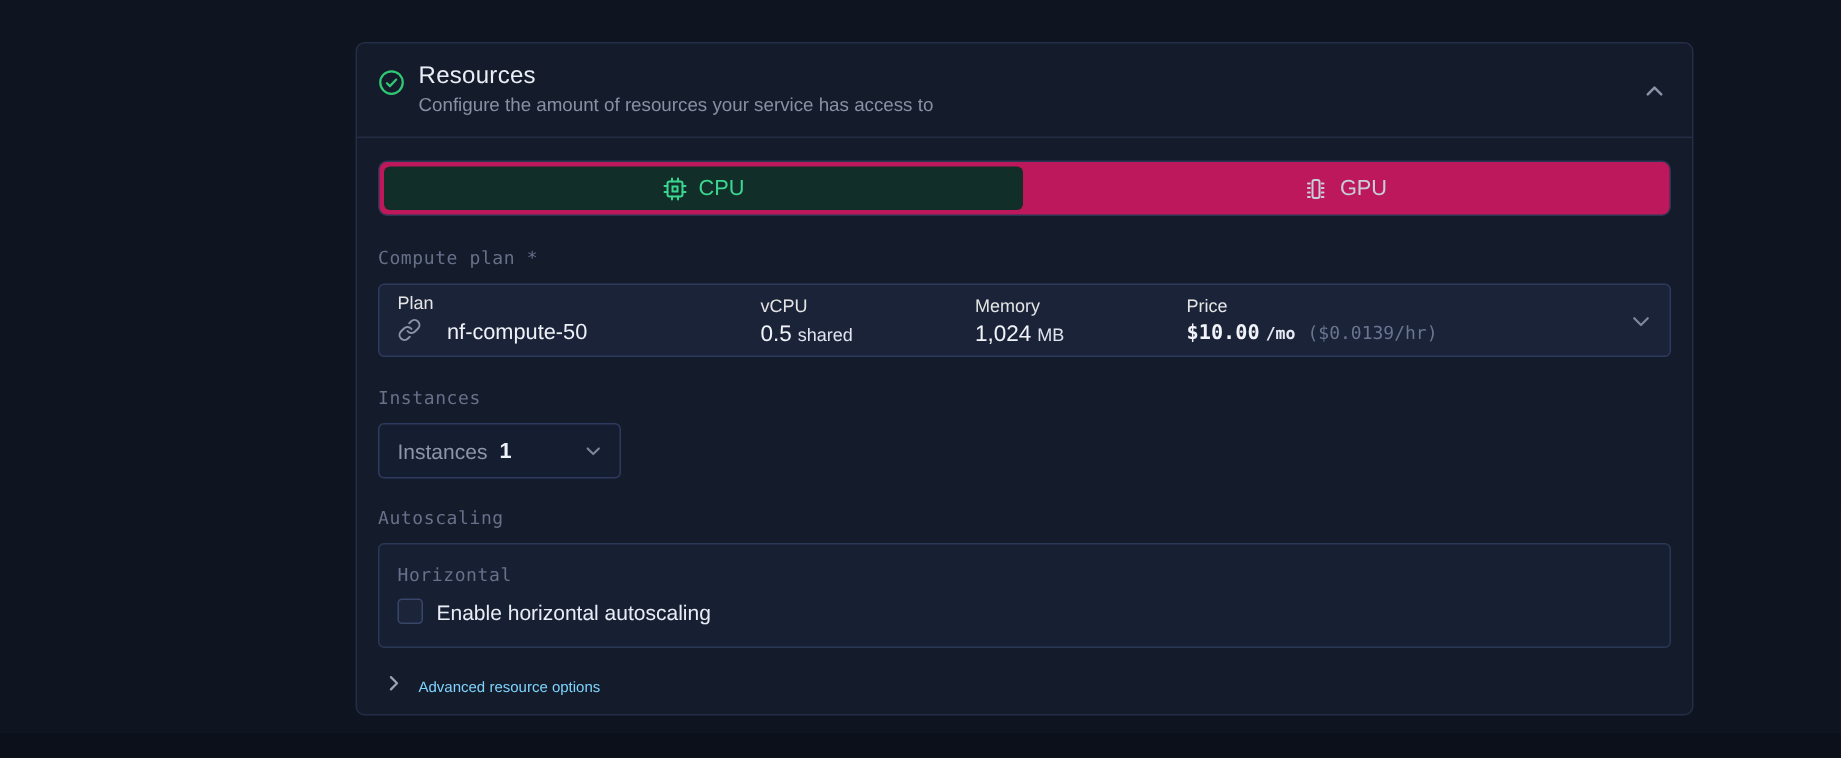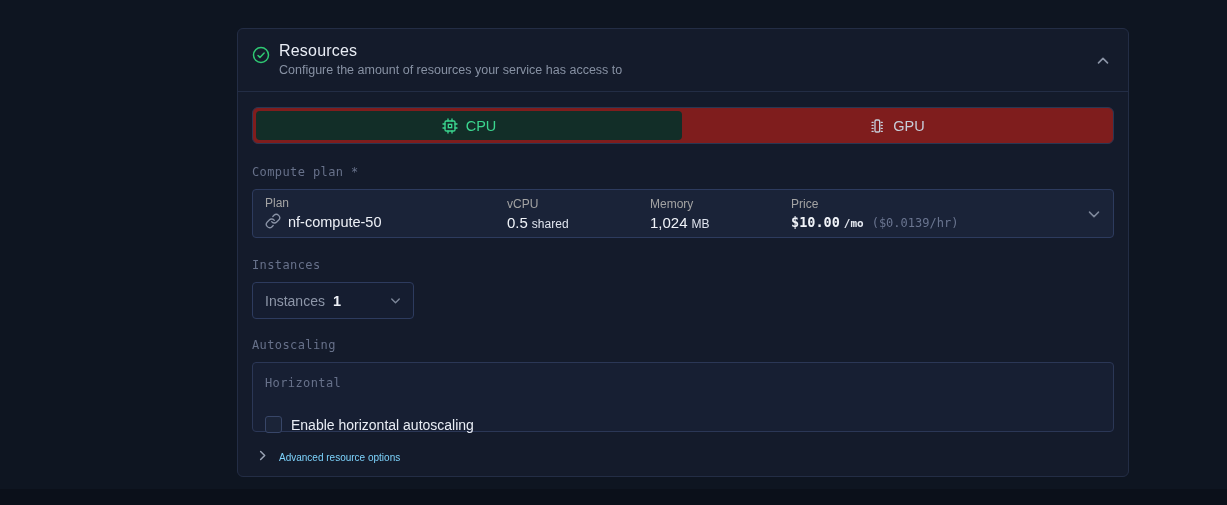--- a/index.html
+++ b/index.html
@@ -32,21 +32,21 @@
   .header-text{ margin-left:9px; flex:1; }
   .title{ font-size:16px; font-weight:500; color:#e9edf5; letter-spacing:.2px; }
   .subtitle{ font-size:12.5px; color:#8791a3; margin-top:3px; }
   .collapse-btn{ width:18px; height:18px; margin-top:10px; cursor:pointer; flex:none; }
 
   .card-body{ padding:15px 14px 0 14px; }
 
   .tabs{
     display:flex; gap:2px;
     height:37px;
-    background:#7f1d1d;
+    background:#be185d;
     border:1px solid #2a3652;
     border-radius:6px;
     padding:3px;
   }
   .tab{
     flex:1; display:flex; align-items:center; justify-content:center; gap:8px;
     border-radius:4px; font-size:14.5px; font-weight:500;
     color:#c7ceda; cursor:pointer;
   }
   .tab.selected{ background:#122e28; color:#3bd68f; }
@@ -68,23 +68,23 @@
     border:1px solid #2d3b5e;
     border-radius:4px;
     padding:0 10px 0 12px;
     cursor:pointer;
   }
   .col{ display:flex; flex-direction:column; justify-content:center; gap:3px; }
   .col-plan{ width:242px; }
   .col-vcpu{ width:143px; }
   .col-memory{ width:141px; }
   .col-price{ flex:1; }
-  .col-label{ font-size:12px; color:#a3a3a3; }
+  .col-label{ font-size:12px; color:#e5e5e5; }
   .col-value{ display:flex; align-items:baseline; gap:4px; font-size:14.5px; font-weight:500; color:#eef1f7; }
-  .col-plan .col-value{ align-items:center; gap:7px; }
+  .col-plan .col-value{ align-items:center; gap:17px; }
   .num{ font-size:15px; font-weight:400; color:#f0f3f8; }
   .suffix{ font-size:12px; font-weight:400; color:#dfe4ee; }
   .price-main{ font-family:"DejaVu Sans Mono", monospace; font-size:13.5px; font-weight:bold; color:#f0f3f8; }
   .price-per{ font-family:"DejaVu Sans Mono", monospace; font-size:11px; font-weight:bold; color:#e6eaf2; }
   .price-hr{ font-family:"DejaVu Sans Mono", monospace; font-size:12px; color:#6a7590; margin-left:4px; }
   .plan-chevron{ margin-left:auto; width:18px; height:18px; }
 
   .instances-select{
     margin-top:10px;
     width:162px; height:37px;
@@ -100,21 +100,21 @@
   .instances-select svg{ margin-left:auto; }
 
   .auto-box{
     margin-top:10px;
     height:70px;
     background:#171f33;
     border:1px solid #2b3756;
     border-radius:4px;
     padding:13px 28px 0 12px;
   }
-  .check-row{ display:flex; align-items:center; gap:9px; margin-top:26px; cursor:pointer; }
+  .check-row{ display:flex; align-items:center; gap:9px; margin-top:9px; cursor:pointer; }
   .checkbox{
     width:17px; height:17px; flex:none;
     background:#1b2438;
     border:1px solid #384668;
     border-radius:3px;
   }
   .check-label{ font-size:14px; color:#e9edf5; }
 
   .advanced-row{
     display:flex; align-items:center; gap:9px;

